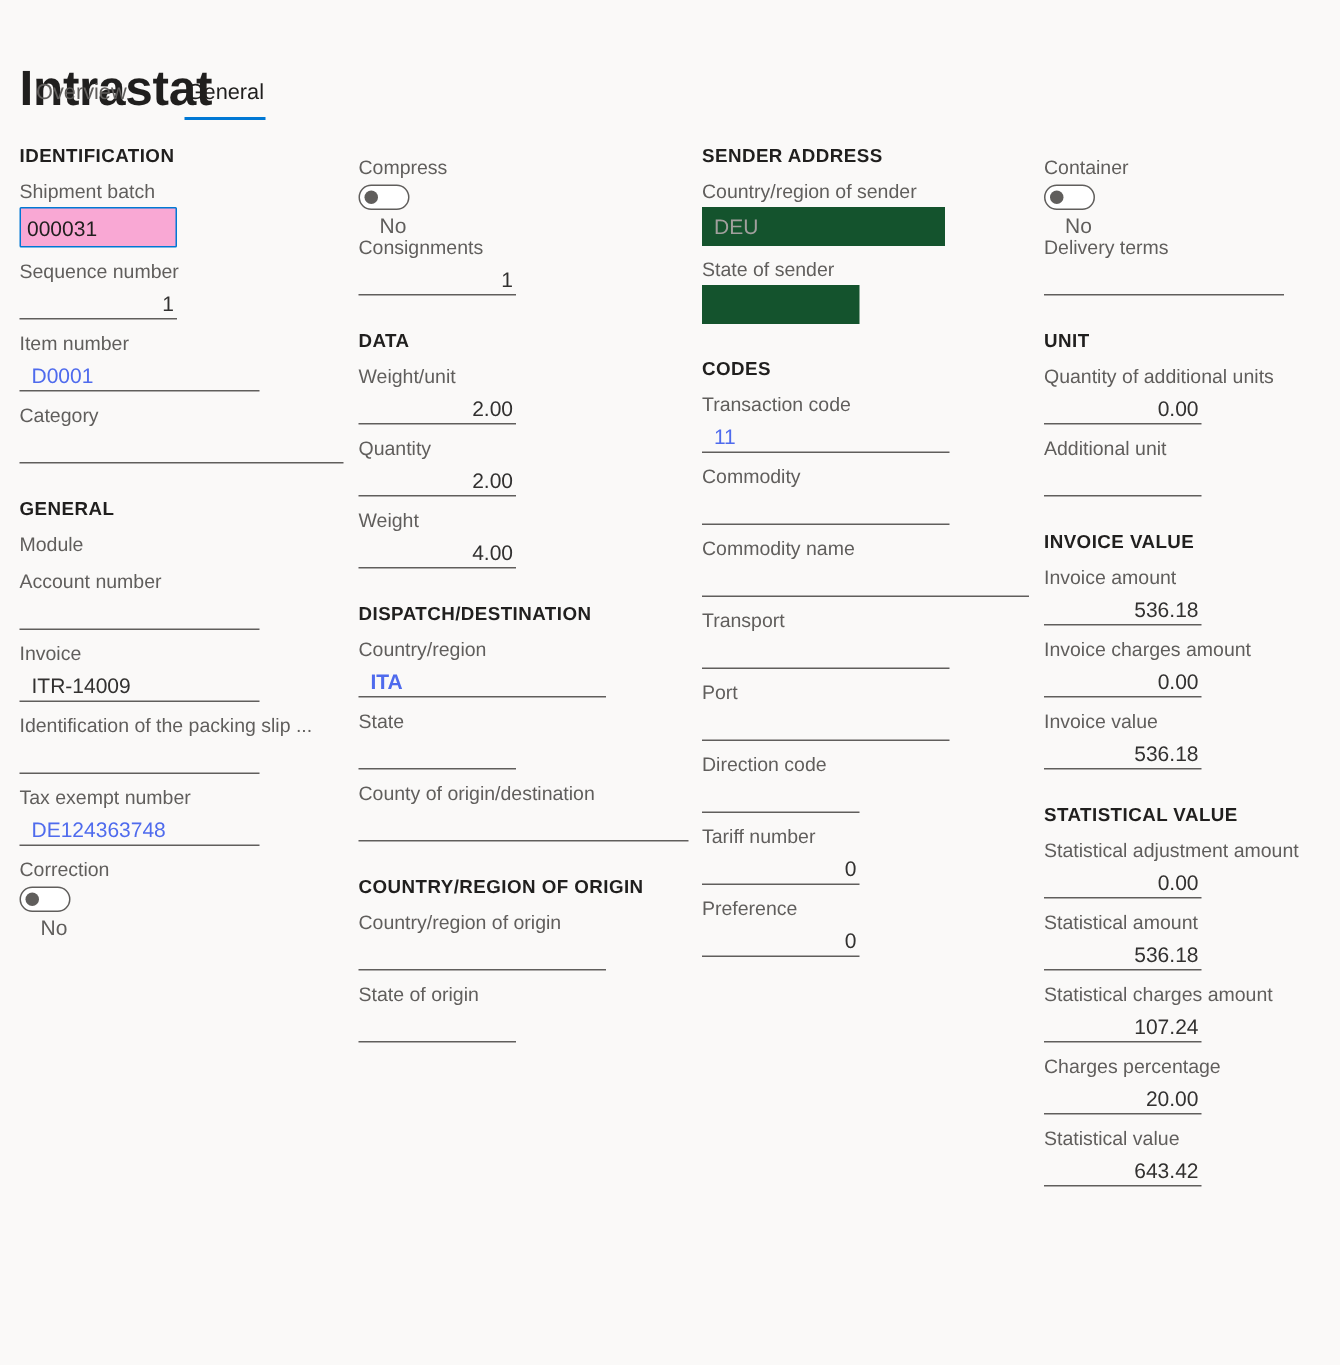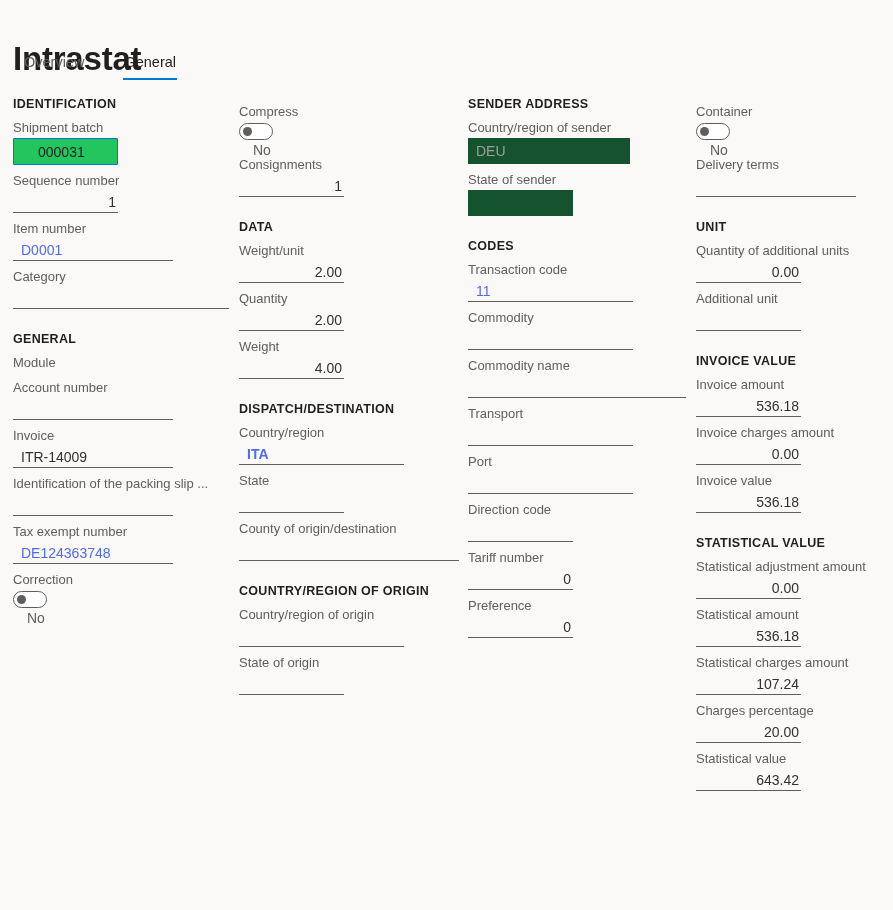--- a/index.html
+++ b/index.html
@@ -139,24 +139,24 @@
   .w-c3-full { width: 218px; }
   .w-c4-sm { width: 105px; }
   .w-c4-md { width: 160px; }
 
   
   .input-box {
     width: 105px;
     height: 27px;
     box-sizing: border-box;
     border: 1px solid #0078d4;
-    background: #22c55e;
+    background: #f9a8d4;
     display: flex;
     align-items: center;
-    padding: 0 24px;
+    padding: 0 4px;
     font-size: 14px;
     color: #201f1e;
     border-radius: 1px;
   }
 
   
   .readonly-box {
     height: 26px;
     box-sizing: border-box;
     background: #14532d;

